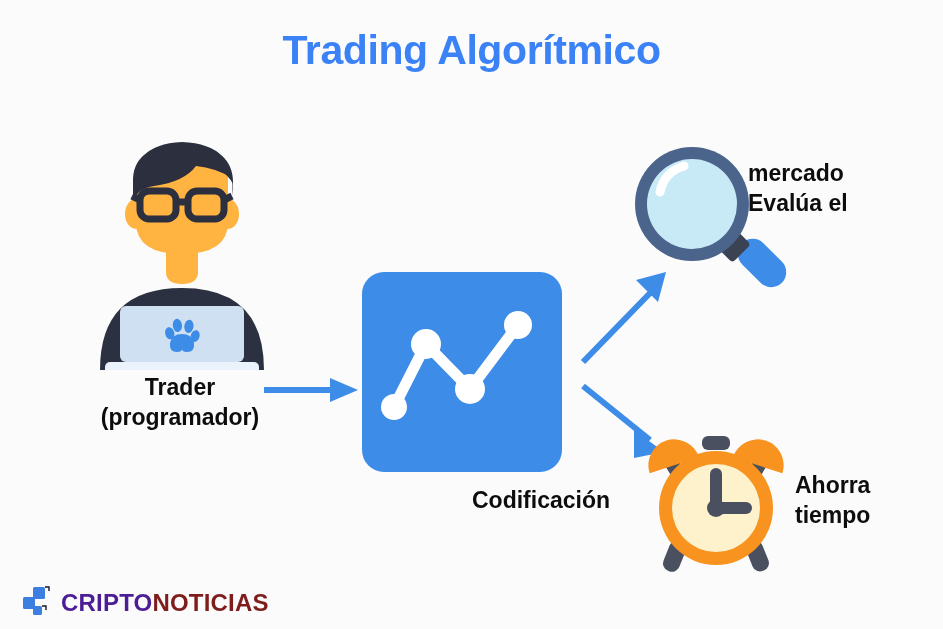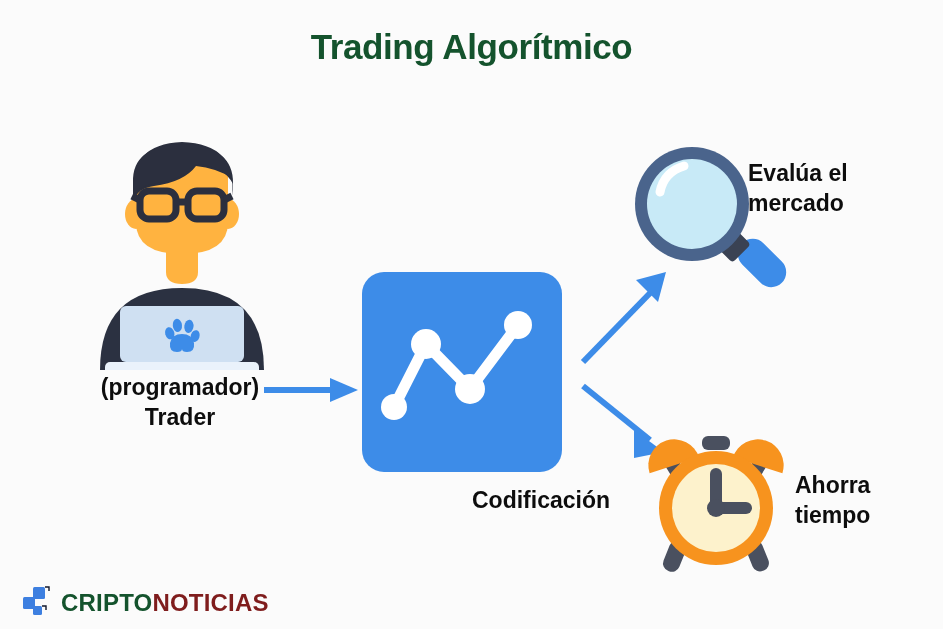--- a/index.html
+++ b/index.html
@@ -21,23 +21,23 @@
     background: #fbfbfb;
   }
 
   
   .title {
     position: absolute;
     top: 27px;
     left: 0;
     width: 943px;
     text-align: center;
-    font-size: 35px;
+    font-size: 41px;
     font-weight: bold;
-    color: #14532d;
+    color: #3b82f6;
     letter-spacing: -0.4px;
   }
 
   
   .label {
     position: absolute;
     font-size: 23px;
     font-weight: bold;
     color: #0d0d0d;
     line-height: 1.32;
@@ -138,21 +138,21 @@
     display: flex;
     align-items: center;
     gap: 9px;
   }
   .logo-text {
     font-size: 24px;
     font-weight: bold;
     letter-spacing: 0.2px;
     white-space: nowrap;
   }
-  .logo-cripto { color: #14532d; }
+  .logo-cripto { color: #4c1d95; }
   .logo-noticias { color: #7f1d1d; }
 </style>
 </head>
 <body>
 
 <div class="stage">
 
   <div class="title">Trading Algorítmico</div>
 
   <div class="trader">
@@ -186,22 +186,22 @@
         <ellipse cx="-11" cy="-6" rx="4.6" ry="6.2" transform="rotate(-16)"></ellipse>
         <ellipse cx="-3.5" cy="-11" rx="4.6" ry="6.6" transform="rotate(-6)"></ellipse>
         <ellipse cx="5.5" cy="-10.5" rx="4.6" ry="6.6" transform="rotate(8)"></ellipse>
         <ellipse cx="12.5" cy="-4" rx="4.4" ry="6" transform="rotate(18)"></ellipse>
         <path d="M0 -2 Q10 -2 12 7 Q13 16 5 16 Q0 16 0 13 Q0 16 -5 16 Q-13 16 -12 7 Q-10 -2 0 -2 Z"></path>
       </g>
     </svg>
   </div>
 
   <div class="label label-trader">
+    <div>Trader</div>
     <div>(programador)</div>
-    <div>Trader</div>
   </div>
 
   <div class="arrow-main">
     <svg width="100" height="40" viewBox="0 0 100 40" xmlns="http://www.w3.org/2000/svg">
       <line x1="2" y1="20" x2="72" y2="20" stroke="#3d8ce8" stroke-width="6"></line>
       <polygon points="68,8 96,20 68,32" fill="#3d8ce8"></polygon>
     </svg>
   </div>
 
   <div class="chart-card">
@@ -239,22 +239,22 @@
 
       <circle cx="66" cy="62" r="57" fill="#4a648c"></circle>
 
       <circle cx="66" cy="62" r="45" fill="#c8eaf7"></circle>
 
       <path d="M34 50 Q38 30 58 24" fill="none" stroke="#ffffff" stroke-width="9" stroke-linecap="round"></path>
     </svg>
   </div>
 
   <div class="label label-market">
+    <div>mercado</div>
     <div>Evalúa el</div>
-    <div>mercado</div>
   </div>
 
   <div class="clock">
     <svg width="160" height="158" viewBox="0 0 160 158" xmlns="http://www.w3.org/2000/svg">
 
       <rect x="28" y="26" width="14" height="36" rx="6" fill="#4a505f" transform="rotate(-32 35 44)"></rect>
       <rect x="118" y="26" width="14" height="36" rx="6" fill="#4a505f" transform="rotate(32 125 44)"></rect>
 
       <path d="M8 48 a26 26 0 0 1 52 0 z" fill="#f7931e" transform="rotate(-18 34 34)"></path>
       <path d="M100 48 a26 26 0 0 1 52 0 z" fill="#f7931e" transform="rotate(18 126 34)"></path>

